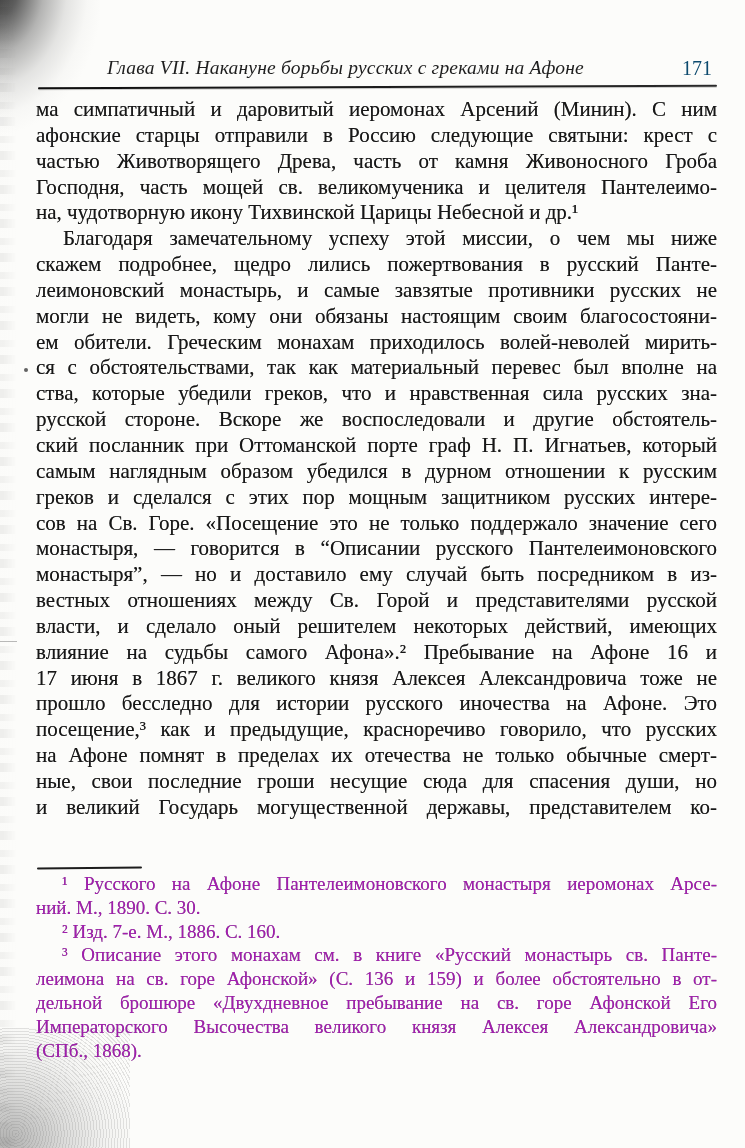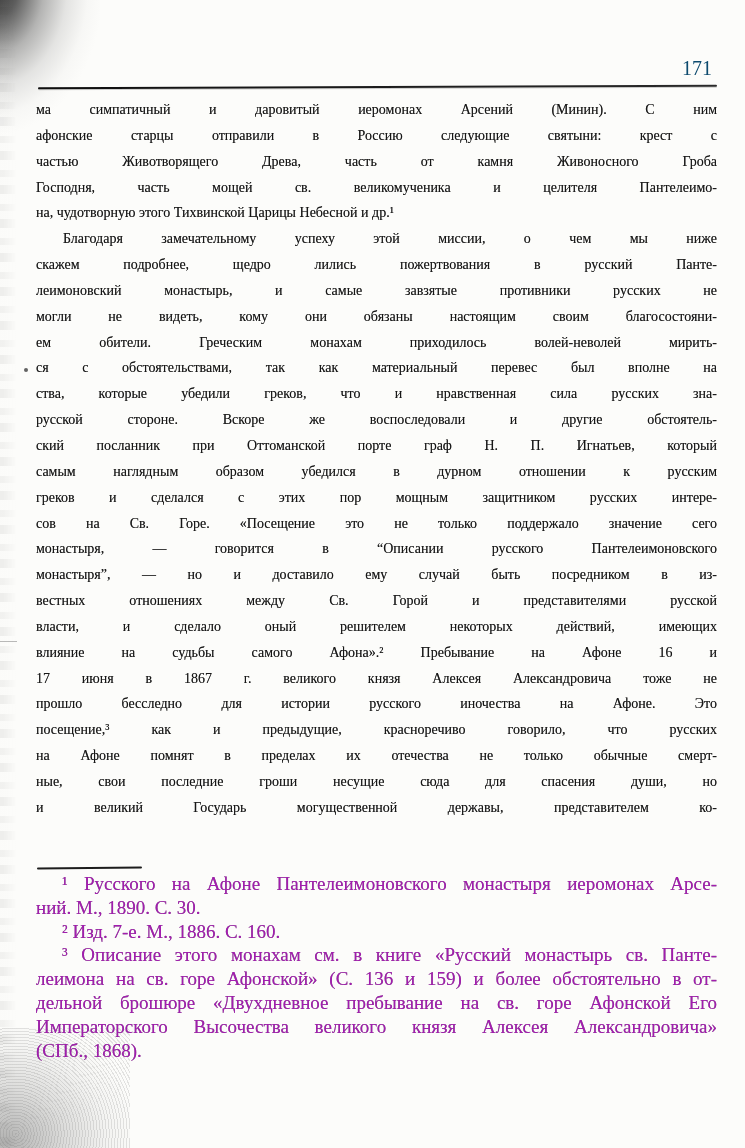--- a/index.html
+++ b/index.html
@@ -66,21 +66,21 @@
   .header-rule {
     position:absolute; top:86px; left:38px; width:679px; height:2px;
     background:linear-gradient(to right, #0e0e0e, #2a2a2a);
     transform:rotate(-0.22deg); border-radius:1px;
     box-shadow:0 1px 0 rgba(0,0,0,0.18);
   }
 
   
   .body-text {
     position:absolute; top:97px; left:36px; width:681px;
-    font-size:14px; line-height:25.85px; color:#171717;
+    font-size:21px; line-height:25.85px; color:#171717;
     text-shadow:0 0 0.4px rgba(20,20,20,0.55);
   }
   .line { text-align:justify; text-align-last:justify; white-space:normal; }
   .line.last { text-align-last:left; }
   .para.indent .line:first-child { text-indent:27px; }
 
   
   .footnote-separator {
     position:absolute; top:867px; left:37px; width:105px; height:2px;
     background:#1d1d1d; transform:rotate(-0.5deg); border-radius:1px;
@@ -97,31 +97,32 @@
 
 <div class="page">
 
   <div class="corner-shadow"></div>
   <div class="edge-mottle"></div>
   <div class="bottom-noise"></div>
   <div class="speck-1"></div>
   <div class="scratch-1"></div>
 
   <div class="header">
+    <div class="header-title">Глава VII. Накануне борьбы русских с греками на Афоне</div>
     <div class="page-number">171</div>
   </div>
   <div class="header-rule"></div>
 
   <div class="body-text">
       <div class="para">
         <div class="line">ма симпатичный и даровитый иеромонах Арсений (Минин). С ним</div>
         <div class="line">афонские старцы отправили в Россию следующие святыни: крест с</div>
         <div class="line">частью Животворящего Древа, часть от камня Живоносного Гроба</div>
         <div class="line">Господня, часть мощей св. великомученика и целителя Пантелеимо-</div>
-        <div class="line last">на, чудотворную этого Тихвинской Царицы Небесной и др.¹</div>
+        <div class="line last">на, чудотворную икону Тихвинской Царицы Небесной и др.¹</div>
       </div>
       <div class="para indent">
         <div class="line">Благодаря замечательному успеху этой миссии, о чем мы ниже</div>
         <div class="line">скажем подробнее, щедро лились пожертвования в русский Панте-</div>
         <div class="line">леимоновский монастырь, и самые завзятые противники русских не</div>
         <div class="line">могли не видеть, кому они обязаны настоящим своим благосостояни-</div>
         <div class="line">ем обители. Греческим монахам приходилось волей-неволей мирить-</div>
         <div class="line">ся с обстоятельствами, так как материальный перевес был вполне на</div>
         <div class="line">ства, которые убедили греков, что и нравственная сила русских зна-</div>
         <div class="line">русской стороне. Вскоре же воспоследовали и другие обстоятель-</div>

